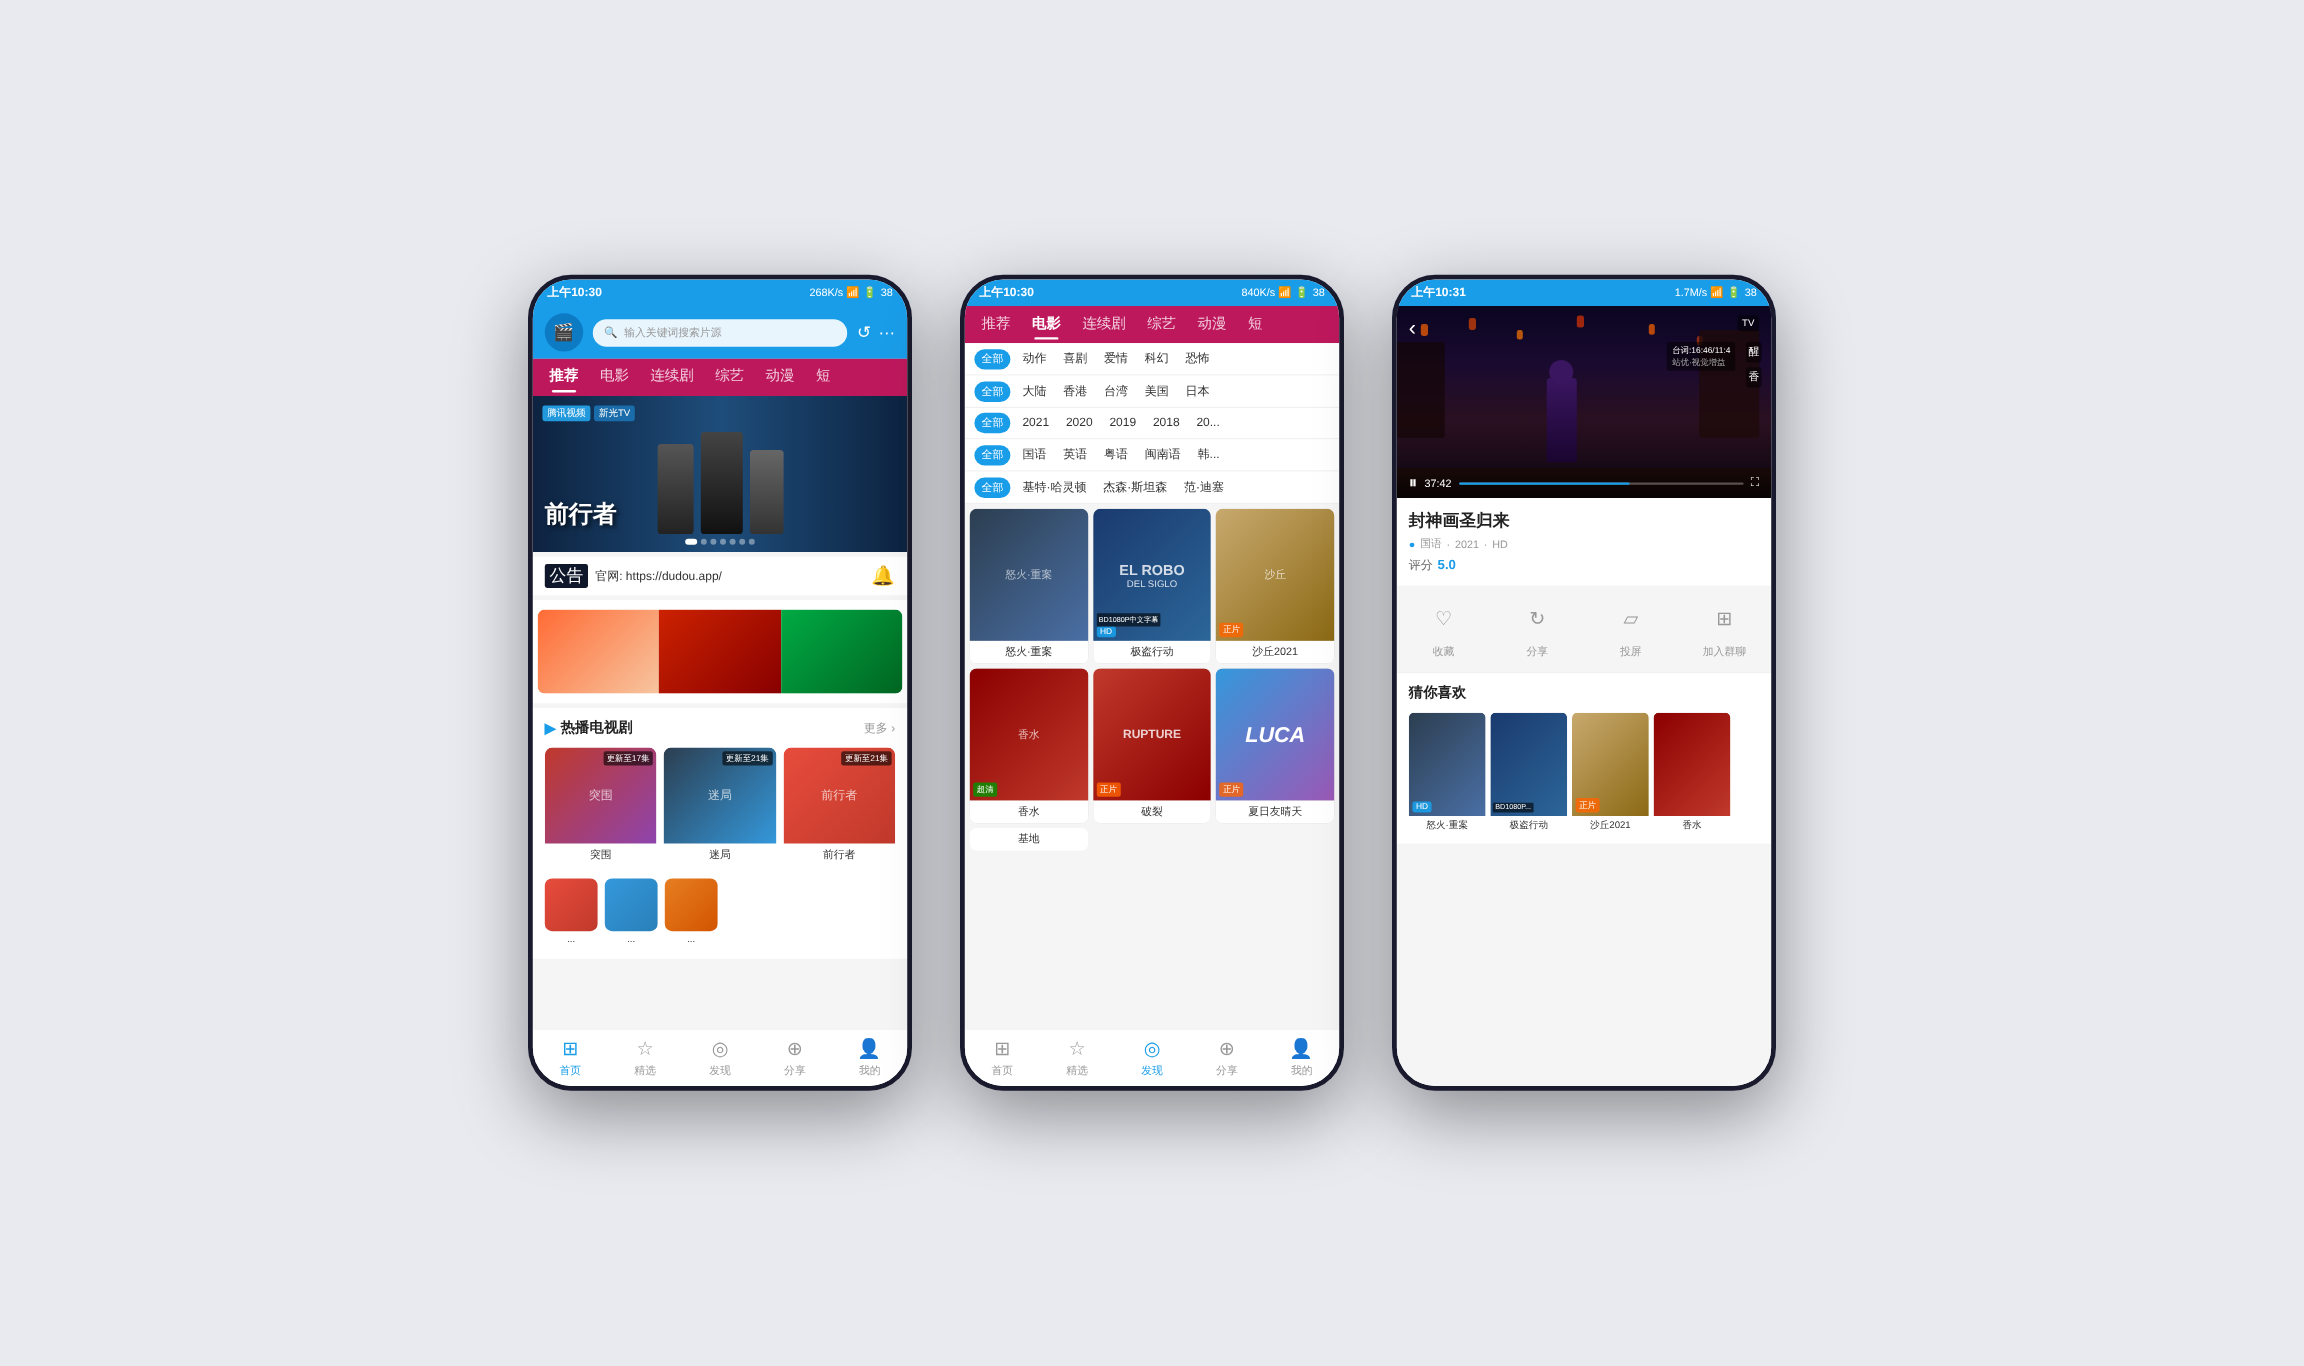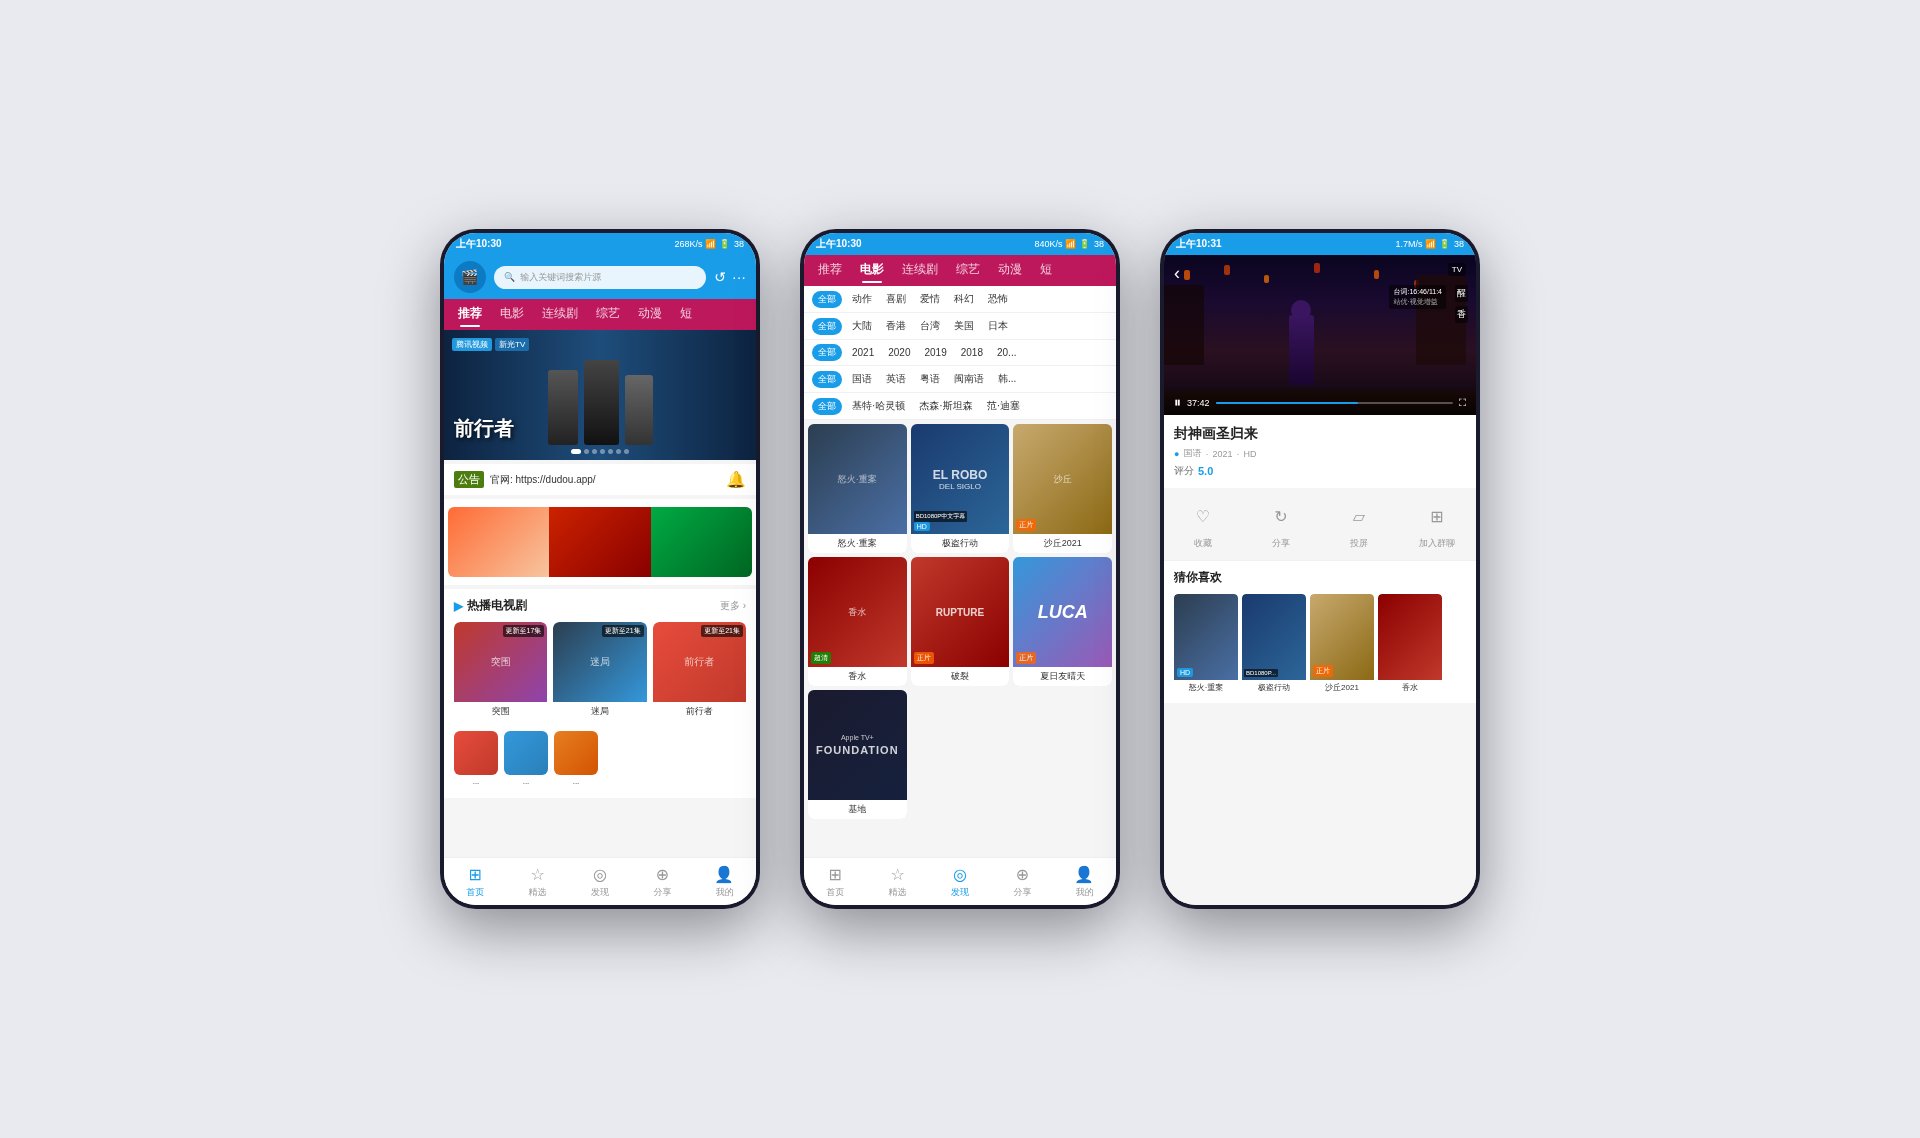--- a/index.html
+++ b/index.html
@@ -158,23 +158,23 @@
     
     .notice-bar {
       background: #fff;
       padding: 6px 10px;
       display: flex;
       align-items: center;
       justify-content: space-between;
       margin: 4px 0;
     }
     .notice-tag {
-      background: #4d7c0f;
-      color: #fff;
-      font-size: 11px;
+      background: #0f172a;
+      color: #fff;
+      font-size: 14px;
       padding: 1px 4px;
       border-radius: 2px;
       margin-right: 6px;
     }
     .notice-text { font-size: 10px; color: #333; flex: 1; }
     .notice-icon { color: #1a9de8; font-size: 16px; }
 
     
     .section {
       background: #fff;
@@ -797,26 +797,20 @@
 
         <div class="movie-card-v">
           <div class="poster-h poster-luca">
             <div style="width:100%;height:100%;display:flex;align-items:center;justify-content:center;color:#fff;font-size:18px;font-style:italic;font-weight:bold;">LUCA</div>
             <span class="quality-badge orange">正片</span>
           </div>
           <div class="title-below">夏日友晴天</div>
         </div>
 
         <div class="movie-card-v">
-          <div class="poster-h poster-found">
-            <div style="width:100%;height:100%;display:flex;flex-direction:column;align-items:center;justify-content:center;color:rgba(255,255,255,0.8);">
-              <div style="font-size:7px;color:#ccc;margin-bottom:3px;">Apple TV+</div>
-              <div style="font-size:11px;font-weight:bold;letter-spacing:1px;">FOUNDATION</div>
-            </div>
-          </div>
           <div class="title-below">基地</div>
         </div>
       </div>
     </div>
 
     <div class="bottom-nav">
       <div class="bottom-nav-item">
         <span class="nav-icon">⊞</span>
         <span class="nav-label">首页</span>
       </div>

